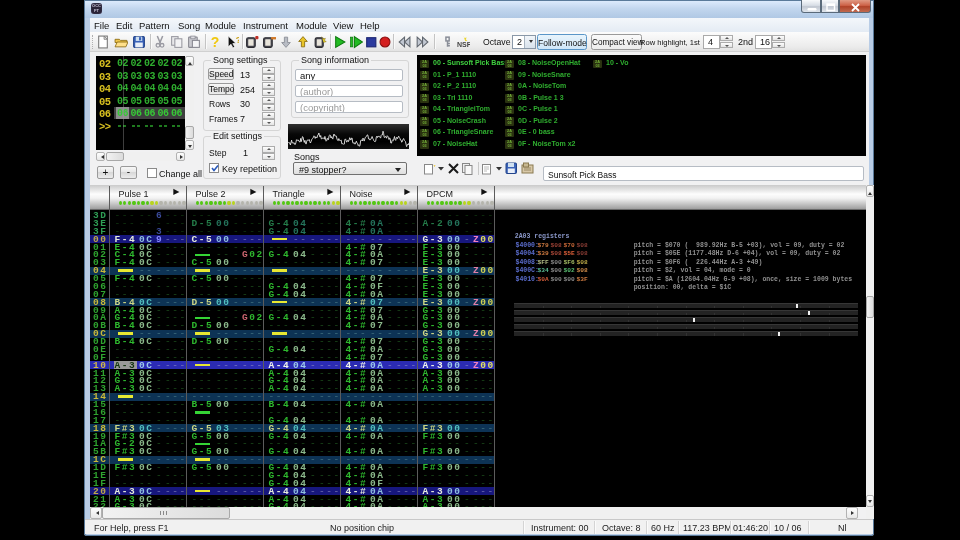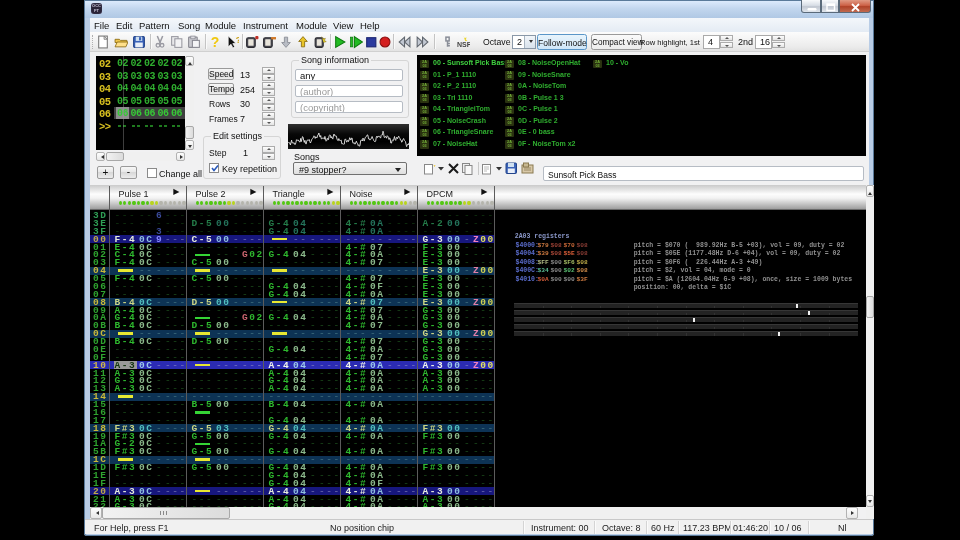--- a/index.html
+++ b/index.html
@@ -264,20 +264,23 @@
 <div class="sbar" style="left:6px;top:100px;width:89px;height:9px"></div>
 <div class="sarr" style="left:6px;top:100px;width:9px;height:9px"></div>
         <b style="position:absolute;left:8.6px;top:102.6px;border:2.6px solid transparent;border-right:3.4px solid #333"></b>
 <div class="sarr" style="left:86px;top:100px;width:9px;height:9px"></div>
         <b style="position:absolute;left:89.6px;top:102.6px;border:2.6px solid transparent;border-left:3.4px solid #333"></b>
 <div class="sthumb" style="left:16px;top:100px;width:18px;height:9px"></div>
 <div class="btn7" style="left:7px;top:114px;width:17px;height:13px;font-size:10px;line-height:11px">+</div>
 <div class="btn7" style="left:30px;top:114px;width:17px;height:13px;font-size:10px;line-height:9px">-</div>
 <div class="cbx" style="left:57px;top:116px"></div>
 <span style="position:absolute;left:69px;top:117px;font-size:9px;color:#111;white-space:nowrap">Change all</span>
+<div class="gbox" style="left:113px;top:8px;width:78px;height:71px">
+          <span class="glab" style="color:#111">Song settings</span>
+        </div>
 <div class="btn7" style="left:118px;top:16px;width:26px;height:12px;line-height:11px;font-size:8.5px">Speed</div>
 <span style="position:absolute;left:150px;top:18px;font-size:9px;color:#111">13</span>
 <div class="spin" style="left:172px;top:15px">
           <i class="up"></i>
           <i class="dn"></i>
         </div>
 <div class="btn7" style="left:118px;top:31px;width:26px;height:12px;line-height:11px;font-size:8.5px">Tempo</div>
 <span style="position:absolute;left:150px;top:33px;font-size:9px;color:#111">254</span>
 <div class="spin" style="left:172px;top:30px">
           <i class="up"></i>

